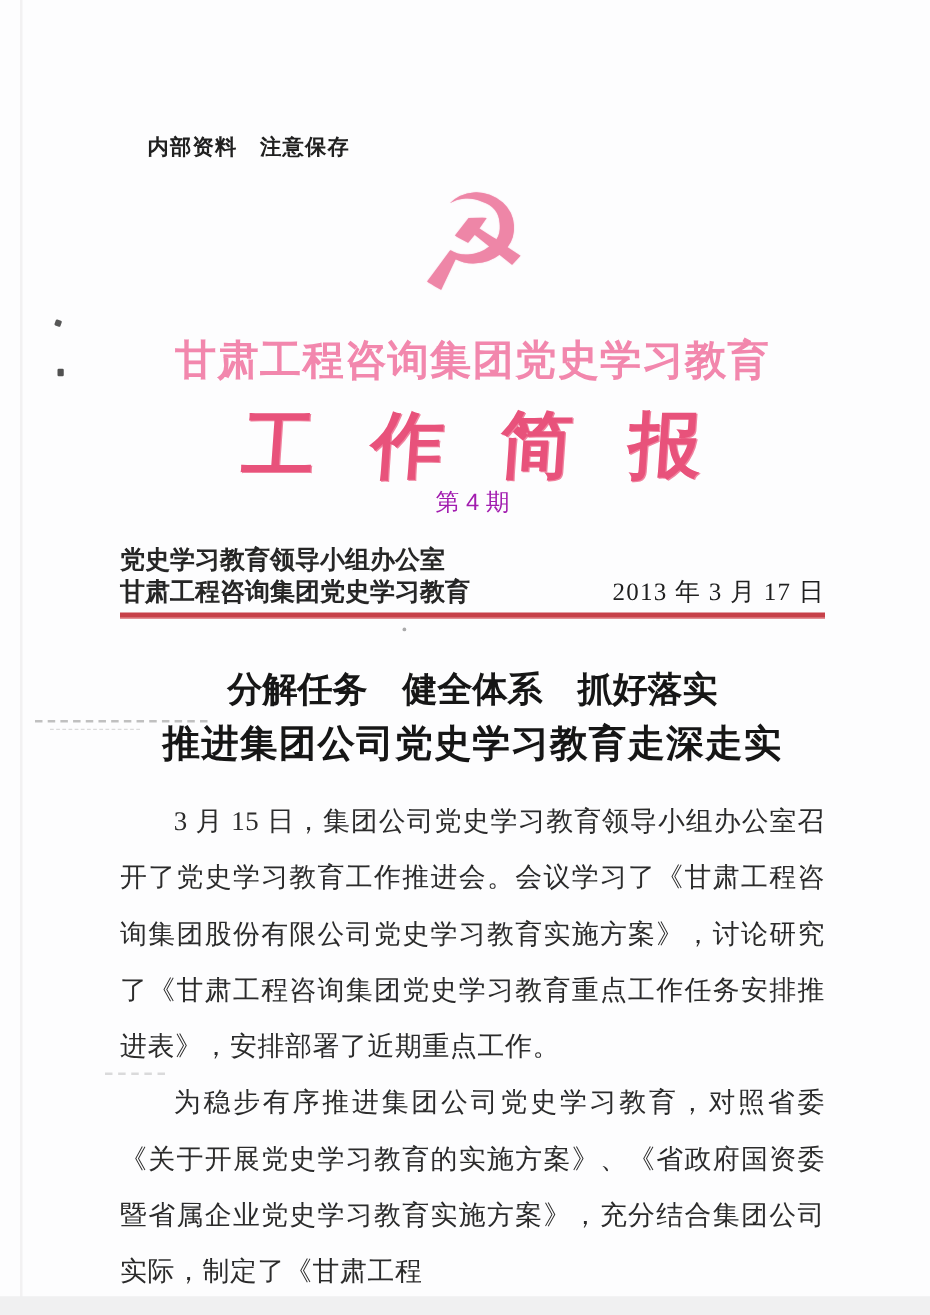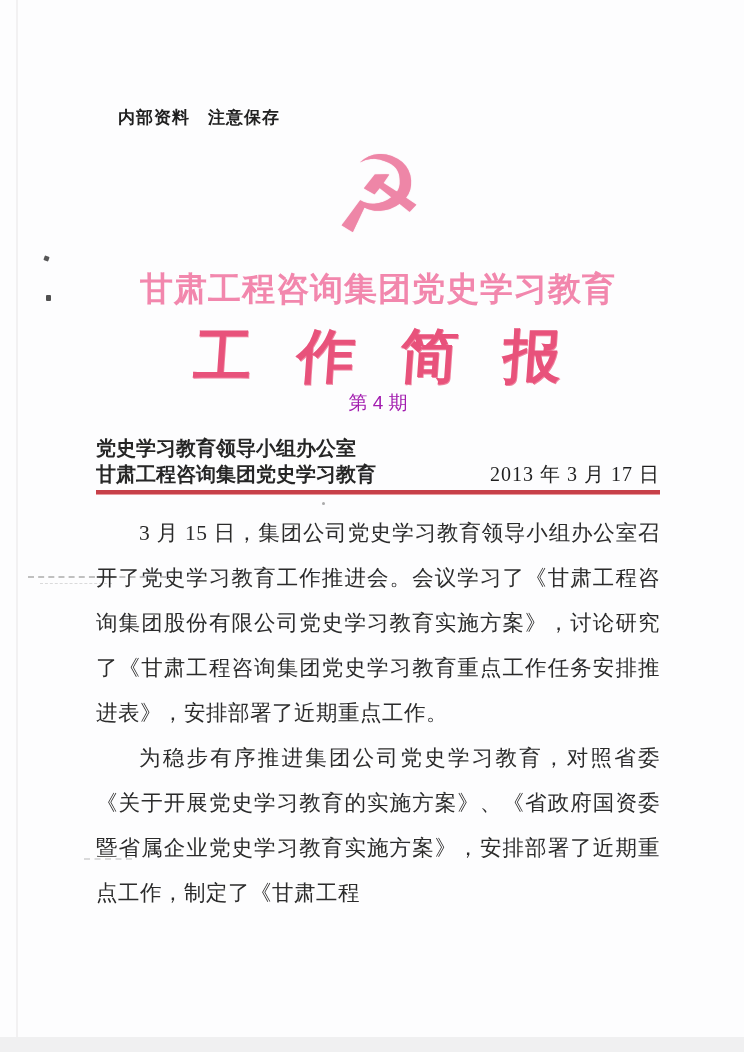--- a/index.html
+++ b/index.html
@@ -148,20 +148,24 @@
     <div class="info-row">
       <div class="org-lines">
         <div>党史学习教育领导小组办公室</div>
         <div>甘肃工程咨询集团党史学习教育</div>
       </div>
       <div class="issue-date">2013 年 3 月 17 日</div>
     </div>
 
     <div class="red-rule"></div>
 
+    <div class="headline">
+      <div class="line1">分解任务　健全体系　抓好落实</div>
+      <div class="line2">推进集团公司党史学习教育走深走实</div>
+    </div>
 
     <div class="body-text">
       <p>3 月 15 日，集团公司党史学习教育领导小组办公室召开了党史学习教育工作推进会。会议学习了《甘肃工程咨询集团股份有限公司党史学习教育实施方案》，讨论研究了《甘肃工程咨询集团党史学习教育重点工作任务安排推进表》，安排部署了近期重点工作。</p>
-      <p>为稳步有序推进集团公司党史学习教育，对照省委《关于开展党史学习教育的实施方案》、《省政府国资委暨省属企业党史学习教育实施方案》，安排部署了近期重点工作，制定了《甘肃工程</p>
+      <p>为稳步有序推进集团公司党史学习教育，对照省委《关于开展党史学习教育的实施方案》、《省政府国资委暨省属企业党史学习教育实施方案》，充分结合集团公司实际，制定了《甘肃工程</p>
     </div>
 
   </div>
 </div>
 
 </body></html>

